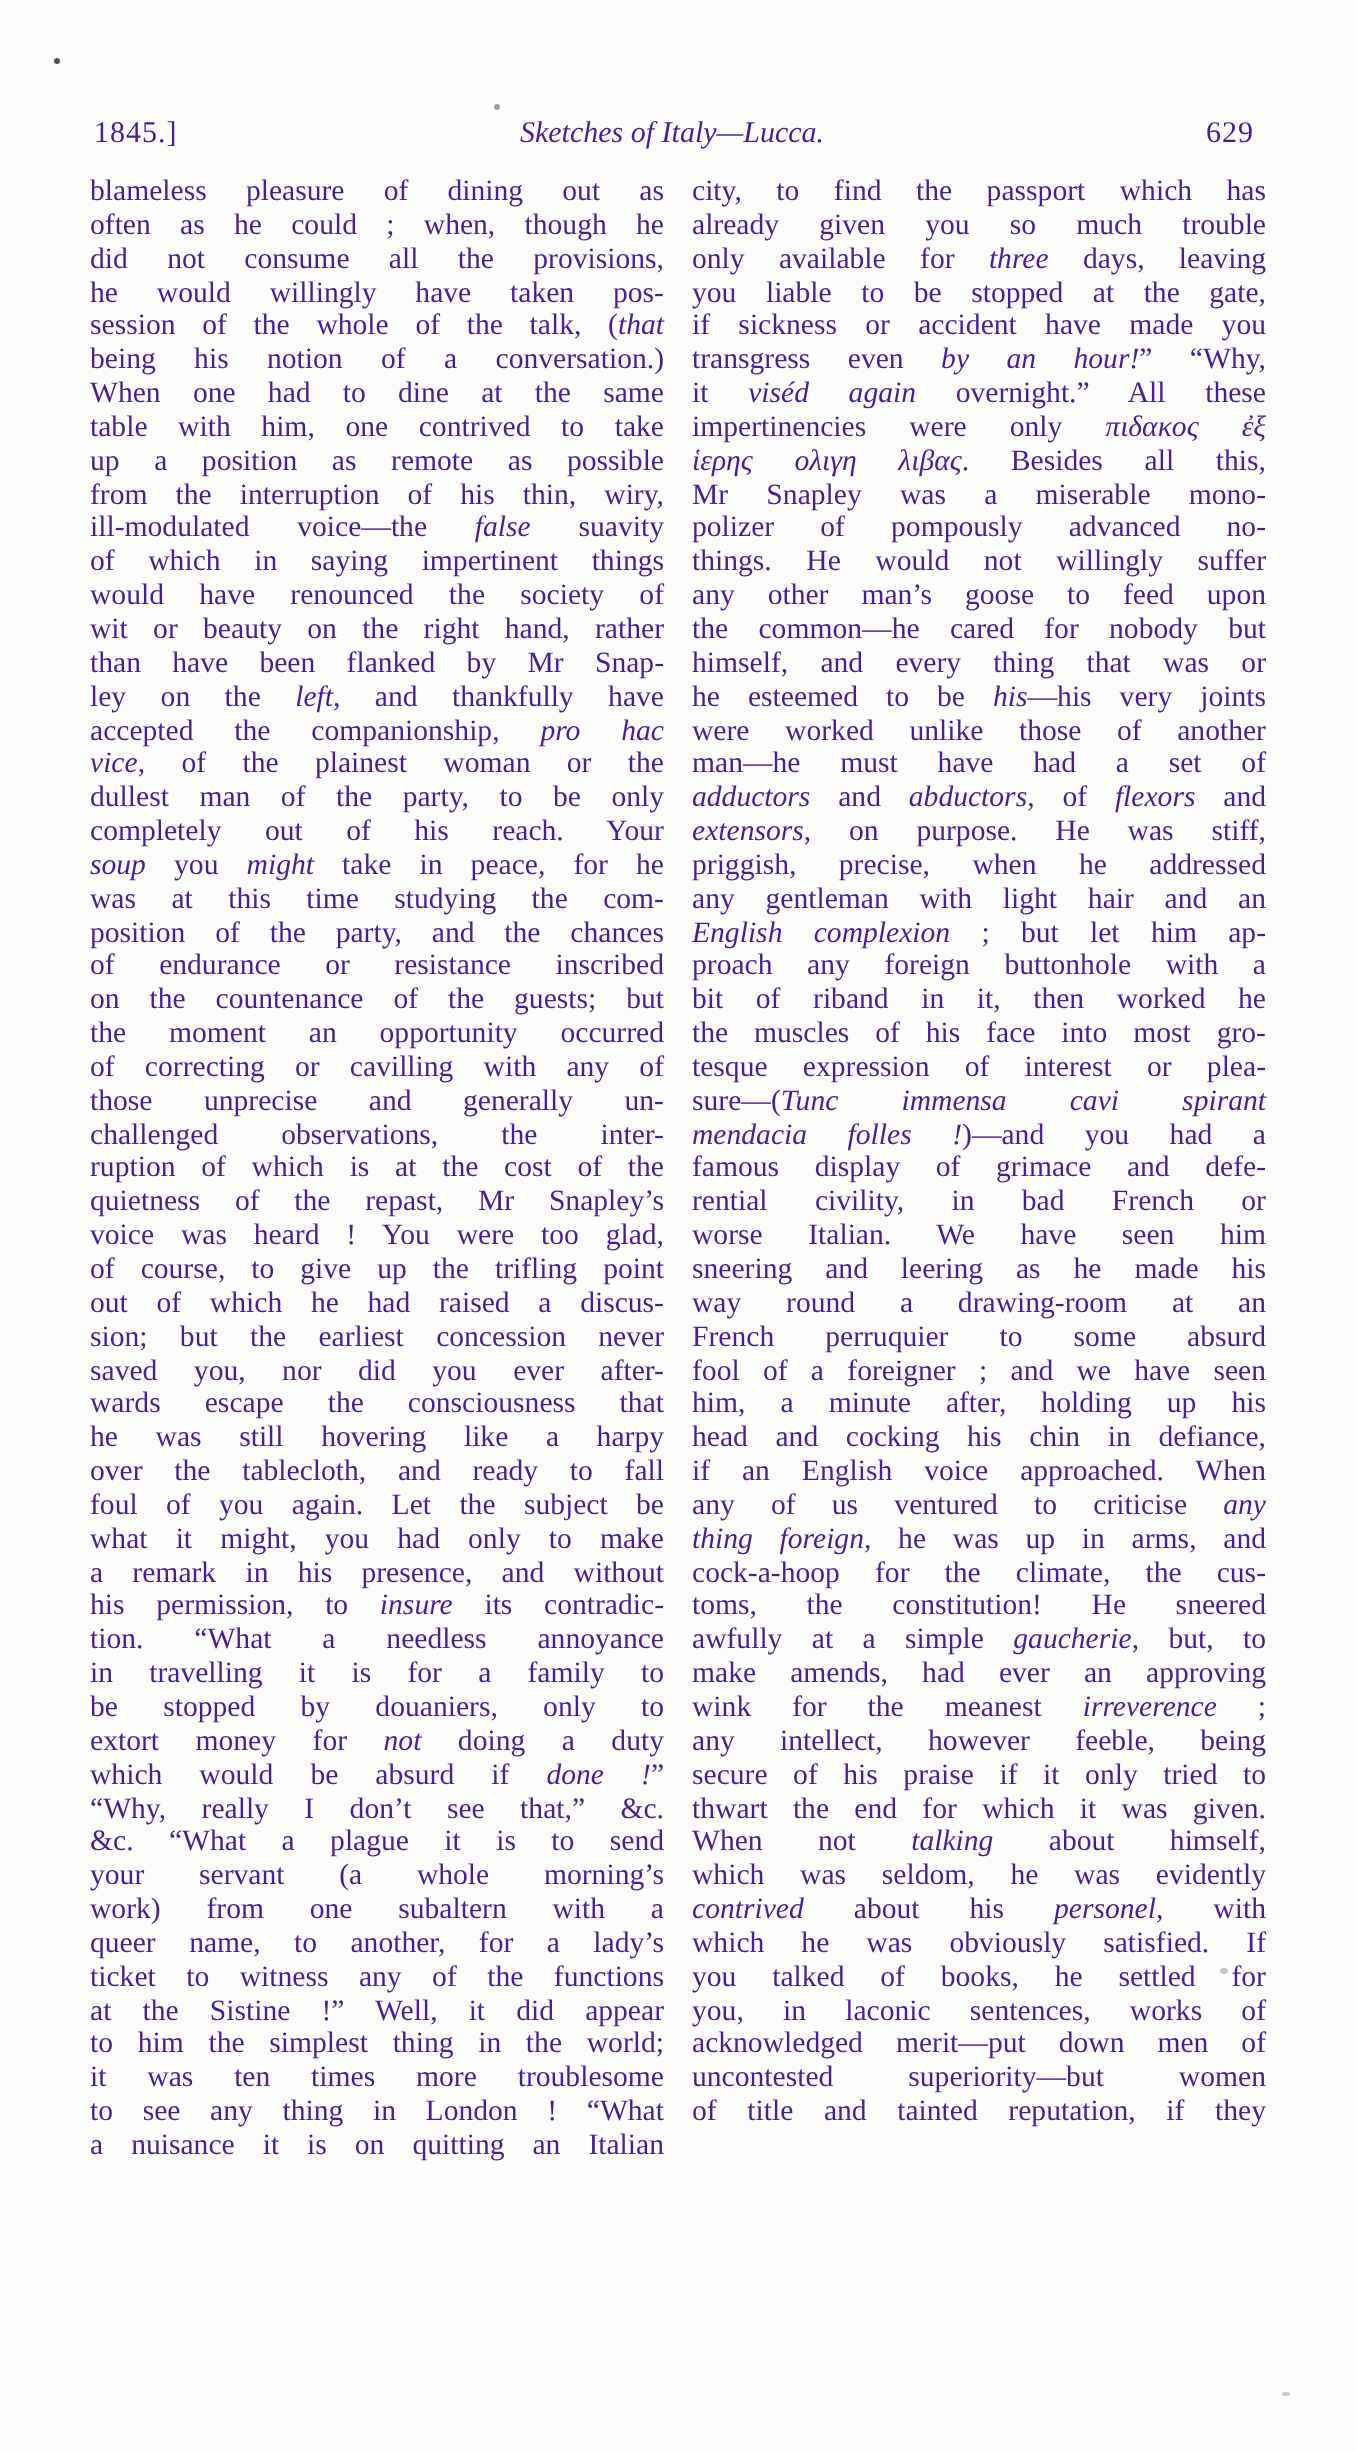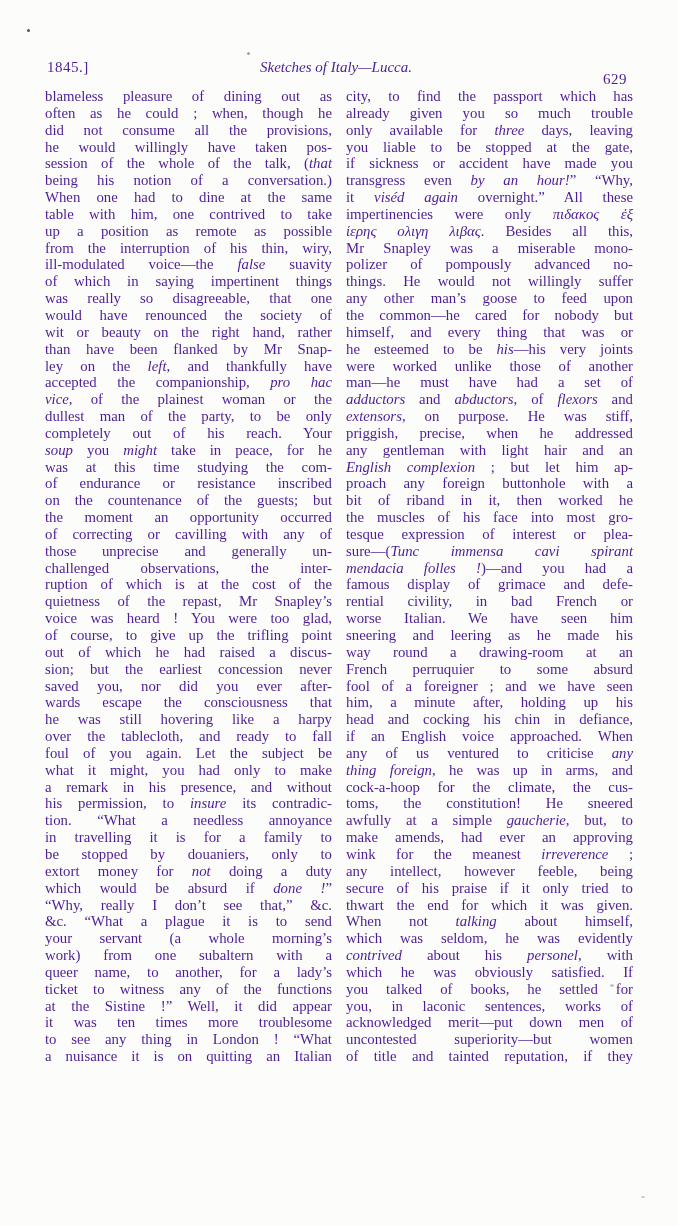--- a/index.html
+++ b/index.html
@@ -18,21 +18,21 @@
   .header{
     position:absolute;
     top:59px;left:45px;width:582px;height:18px;
     font-size:15px;
   }
   .header .left{position:absolute;left:2px;top:0;letter-spacing:.5px;}
   .header .title{
     position:absolute;left:50%;top:0;transform:translateX(-50%);
     font-style:italic;white-space:nowrap;
   }
-  .header .right{position:absolute;right:0;top:0;letter-spacing:.5px;margin-top:12px;}
+  .header .right{position:absolute;right:0;top:0;letter-spacing:.5px;}
   .columns{
     position:absolute;
     top:88px;left:45px;width:588px;
     display:flex;gap:14px;justify-content:center;
   }
   .col{width:287px;}
   .line{
     font-size:14.8px;
     height:16.85px;line-height:16.85px;
     text-align:justify;
@@ -70,31 +70,31 @@
         <div class="line">did not consume all the provisions,</div>
         <div class="line">he would willingly have taken pos-</div>
         <div class="line">session of the whole of the talk, (<i>that</i></div>
         <div class="line">being his notion of a conversation.)</div>
         <div class="line">When one had to dine at the same</div>
         <div class="line">table with him, one contrived to take</div>
         <div class="line">up a position as remote as possible</div>
         <div class="line">from the interruption of his thin, wiry,</div>
         <div class="line">ill-modulated voice—the <i>false</i> suavity</div>
         <div class="line">of which in saying impertinent things</div>
-        <div class="line">was really so disagreeable, that one</div>
         <div class="line">would have renounced the society of</div>
         <div class="line">wit or beauty on the right hand, rather</div>
         <div class="line">than have been flanked by Mr Snap-</div>
         <div class="line">ley on the <i>left</i>, and thankfully have</div>
         <div class="line">accepted the companionship, <i>pro hac</i></div>
         <div class="line"><i>vice</i>, of the plainest woman or the</div>
         <div class="line">dullest man of the party, to be only</div>
         <div class="line">completely out of his reach. Your</div>
         <div class="line"><i>soup</i> you <i>might</i> take in peace, for he</div>
         <div class="line">was at this time studying the com-</div>
+        <div class="line">position of the party, and the chances</div>
         <div class="line">of endurance or resistance inscribed</div>
         <div class="line">on the countenance of the guests; but</div>
         <div class="line">the moment an opportunity occurred</div>
         <div class="line">of correcting or cavilling with any of</div>
         <div class="line">those unprecise and generally un-</div>
         <div class="line">challenged observations, the inter-</div>
         <div class="line">ruption of which is at the cost of the</div>
         <div class="line">quietness of the repast, Mr Snapley’s</div>
         <div class="line">voice was heard ! You were too glad,</div>
         <div class="line">of course, to give up the trifling point</div>
@@ -113,20 +113,21 @@
         <div class="line">be stopped by douaniers, only to</div>
         <div class="line">extort money for <i>not</i> doing a duty</div>
         <div class="line">which would be absurd if <i>done !</i>”</div>
         <div class="line">“Why, really I don’t see that,” &amp;c.</div>
         <div class="line">&amp;c. “What a plague it is to send</div>
         <div class="line">your servant (a whole morning’s</div>
         <div class="line">work) from one subaltern with a</div>
         <div class="line">queer name, to another, for a lady’s</div>
         <div class="line">ticket to witness any of the functions</div>
         <div class="line">at the Sistine !” Well, it did appear</div>
+        <div class="line">to him the simplest thing in the world;</div>
         <div class="line">it was ten times more troublesome</div>
         <div class="line">to see any thing in London ! “What</div>
         <div class="line">a nuisance it is on quitting an Italian</div>
       </div>
     <div class="col">
         <div class="line">city, to find the passport which has</div>
         <div class="line">already given you so much trouble</div>
         <div class="line">only available for <i>three</i> days, leaving</div>
         <div class="line">you liable to be stopped at the gate,</div>
         <div class="line">if sickness or accident have made you</div>

